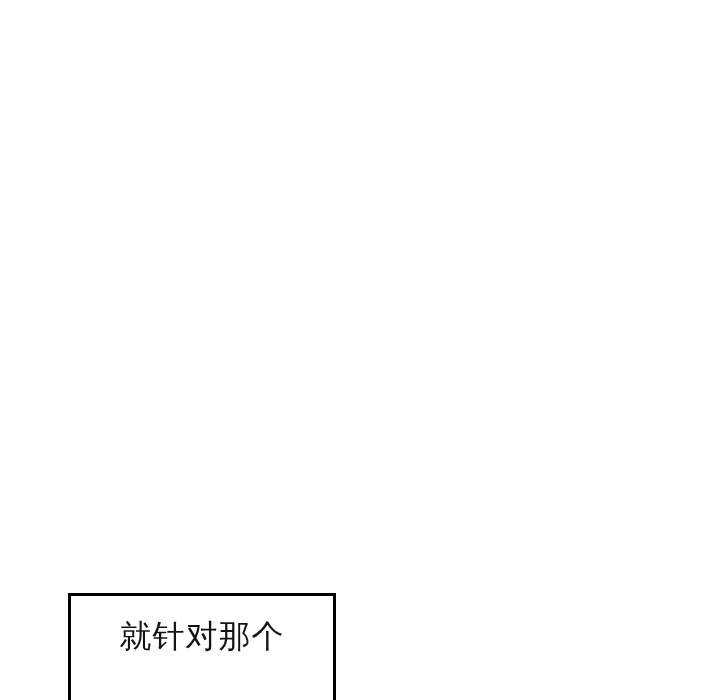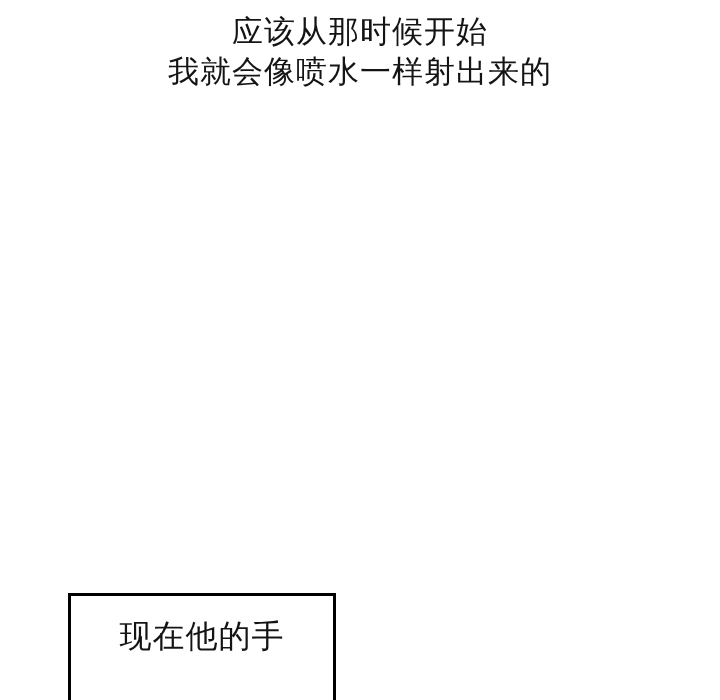--- a/index.html
+++ b/index.html
@@ -47,22 +47,18 @@
   }
   .line {
     display: block;
   }
 </style>
 </head>
 <body>
 
 <div class="page">
 
-  <div class="top-dialogue">
-    <span class="line">应该从那时候开始</span>
-    <span class="line">我就会像喷水一样射出来的</span>
-  </div>
 
   <div class="caption-box">
-    <span class="line">现在他的手</span>
+    <span class="line">就针对那个</span>
   </div>
 
 </div>
 
 </body></html>

